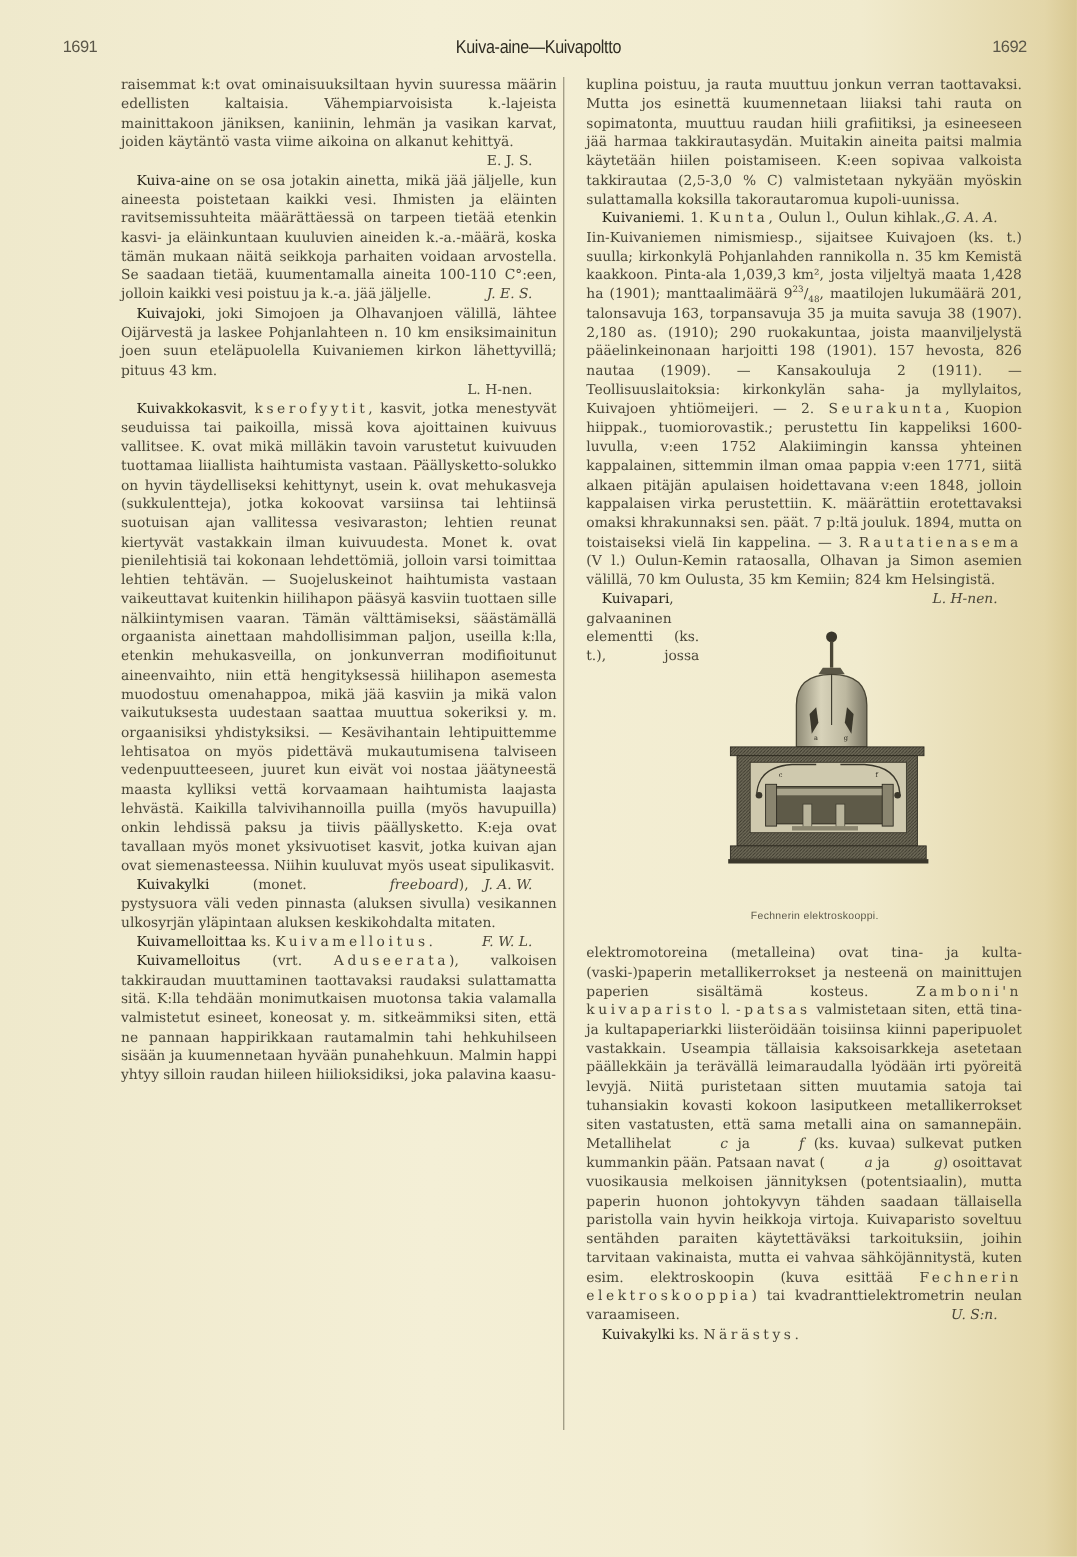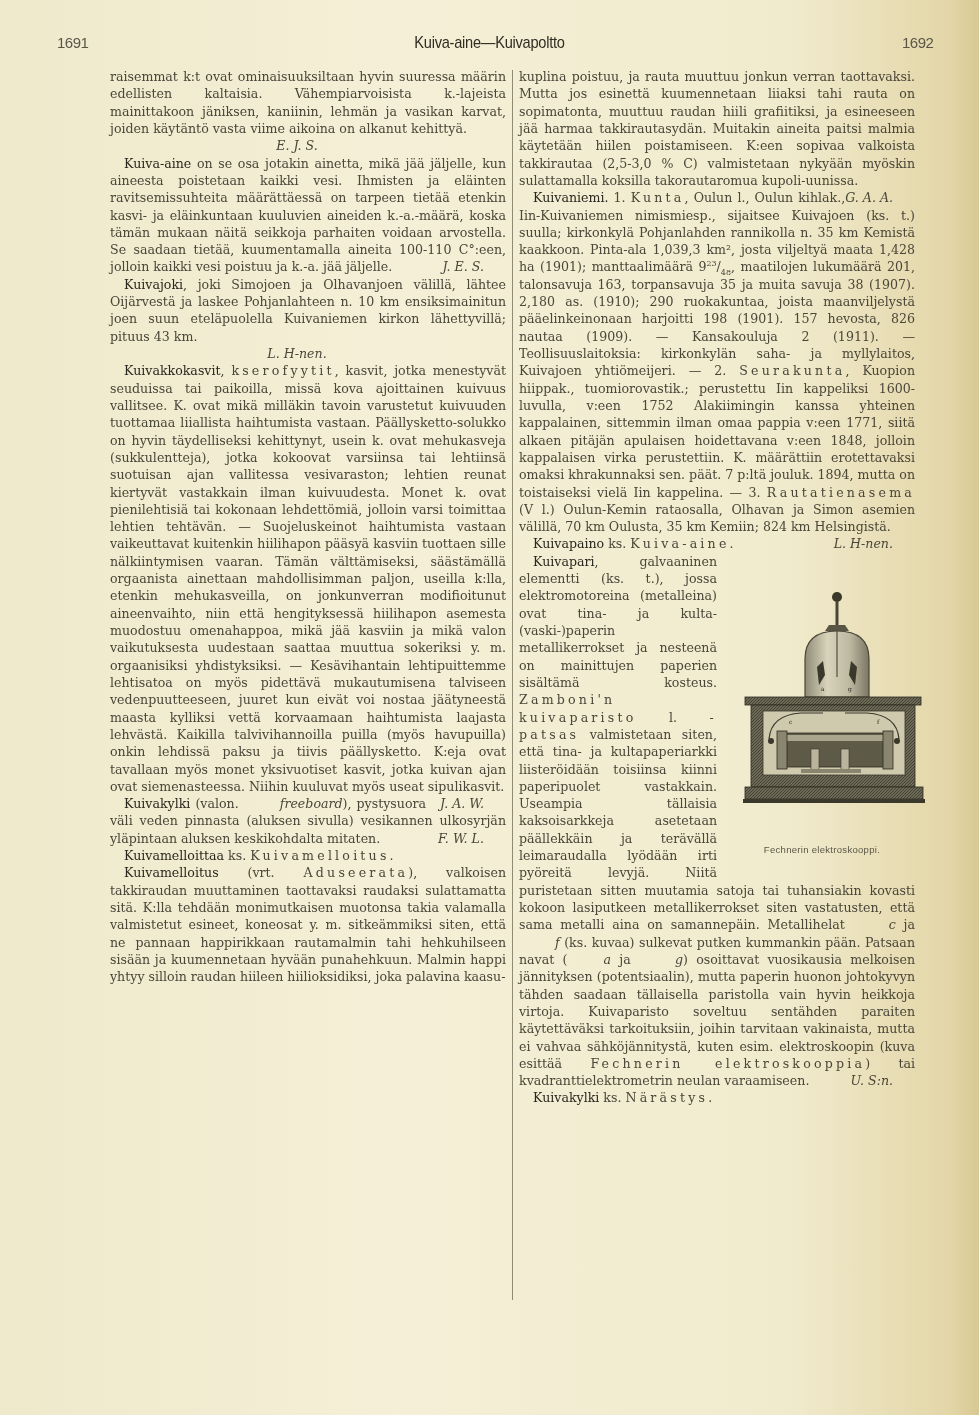--- a/index.html
+++ b/index.html
@@ -22,34 +22,34 @@
     position: absolute; left: 0; width: 979px; text-align: center; top: -1px;
     font-size: 17px; color: #2f2c22; letter-spacing: -0.3px;
     transform: scaleX(0.86);
   }
   .col {
     position: absolute; top: 68px; width: 396px;
     font-size: 12.6px; line-height: 17.32px; text-align: justify;
     color: #4a4638;
   }
   .col.left { left: 110px; }
-  .col.right { left: 519px; }
+  .col.right { left: 533px; }
   .divider {
     position: absolute; left: 512px; top: 70px; width: 1px; height: 1230px;
     background: #8f8a74;
   }
   .entry { margin: 0; text-indent: 14px; hyphens: manual; }
   .entry.cont { text-indent: 0; }
   .hw { font-weight: normal; color: #2a271e; }
   .sp { letter-spacing: 3.2px; }
   .it { font-style: italic; margin-left: 36px; }
-  .sig { display: block; text-align: center; font-style: italic; padding-right: 22px; text-indent: 0; }
+  .sig { display: block; text-align: right; padding-right: 22px; text-indent: 0; }
   .sig-inline { float: right; font-style: italic; padding-right: 22px; }
   .figure-wrap {
-    float: right; width: 190px; margin: 0 -2px 4px 10px; height: 272px;
+    float: right; width: 190px; margin: 0 -2px 14px 10px; height: 272px;
   }
   .figure { width: 190px; height: 252px; position: relative; }
   .fig-caption {
     font-family: "Liberation Sans", "DejaVu Sans", sans-serif;
     font-size: 9.5px; color: #5a5648; text-align: center; margin-top: -4px; text-indent: 0;
     letter-spacing: 0.3px;
   }
   sup, sub { font-size: 8px; line-height: 0; }
 </style>
 </head>
@@ -66,34 +66,33 @@
 <div class="col left">
   <p class="entry cont"><span>raisemmat k:t ovat ominaisuuksiltaan hyvin suuressa määrin edellisten kaltaisia. Vähempiarvoisista k.-lajeista mainittakoon jäniksen, kaniinin, lehmän ja vasikan karvat, joiden käytäntö vasta viime aikoina on alkanut kehittyä.</span><span class="sig">E. J. S.</span></p>
 
   <p class="entry"><span class="hw">Kuiva-aine</span><span> on se osa jotakin ainetta, mikä jää jäljelle, kun aineesta poistetaan kaikki vesi. Ihmisten ja eläinten ravitsemissuhteita määrättäessä on tarpeen tietää etenkin kasvi- ja eläinkuntaan kuuluvien aineiden k.-a.-määrä, koska tämän mukaan näitä seikkoja parhaiten voidaan arvostella. Se saadaan tietää, kuumentamalla aineita 100-110 C°:een, jolloin kaikki vesi poistuu ja k.-a. jää jäljelle.</span><span class="sig-inline">J. E. S.</span></p>
 
 
   <p class="entry"><span class="hw">Kuivajoki</span><span>, joki Simojoen ja Olhavanjoen välillä, lähtee Oijärvestä ja laskee Pohjanlahteen n. 10 km ensiksimainitun joen suun eteläpuolella Kuivaniemen kirkon lähettyvillä; pituus 43 km.</span><span class="sig">L. H-nen.</span></p>
 
   <p class="entry"><span class="hw">Kuivakkokasvit</span>, <span class="sp">kserofyytit</span><span>, kasvit, jotka menestyvät seuduissa tai paikoilla, missä kova ajoittainen kuivuus vallitsee. K. ovat mikä milläkin tavoin varustetut kuivuuden tuottamaa liiallista haihtumista vastaan. Päällysketto-solukko on hyvin täydelliseksi kehittynyt, usein k. ovat mehukasveja (sukkulentteja), jotka kokoovat varsiinsa tai lehtiinsä suotuisan ajan vallitessa vesivaraston; lehtien reunat kiertyvät vastakkain ilman kuivuudesta. Monet k. ovat pienilehtisiä tai kokonaan lehdettömiä, jolloin varsi toimittaa lehtien tehtävän. — Suojeluskeinot haihtumista vastaan vaikeuttavat kuitenkin hiilihapon pääsyä kasviin tuottaen sille nälkiintymisen vaaran. Tämän välttämiseksi, säästämällä orgaanista ainettaan mahdollisimman paljon, useilla k:lla, etenkin mehukasveilla, on jonkunverran modifioitunut aineenvaihto, niin että hengityksessä hiilihapon asemesta muodostuu omenahappoa, mikä jää kasviin ja mikä valon vaikutuksesta uudestaan saattaa muuttua sokeriksi y. m. orgaanisiksi yhdistyksiksi. — Kesävihantain lehtipuittemme lehtisatoa on myös pidettävä mukautumisena talviseen vedenpuutteeseen, juuret kun eivät voi nostaa jäätyneestä maasta kylliksi vettä korvaamaan haihtumista laajasta lehvästä. Kaikilla talvivihannoilla puilla (myös havupuilla) onkin lehdissä paksu ja tiivis päällysketto. K:eja ovat tavallaan myös monet yksivuotiset kasvit, jotka kuivan ajan ovat siemenasteessa. Niihin kuuluvat myös useat sipulikasvit.</span><span class="sig-inline">J. A. W.</span></p>
 
-  <p class="entry"><span class="hw">Kuivakylki</span><span> (valon. </span><span class="it">freeboard</span><span>), pystysuora väli veden pinnasta (aluksen sivulla) vesikannen ulkosyrjän yläpintaan aluksen keskikohdalta mitaten.</span><span class="sig-inline">F. W. L.</span></p>
+  <p class="entry"><span class="hw">Kuivakylki</span><span> (monet. </span><span class="it">freeboard</span><span>), pystysuora väli veden pinnasta (aluksen sivulla) vesikannen ulkosyrjän yläpintaan aluksen keskikohdalta mitaten.</span><span class="sig-inline">F. W. L.</span></p>
 
   <p class="entry"><span class="hw">Kuivamelloittaa</span><span> ks. </span><span class="sp">Kuivamelloitus.</span></p>
 
   <p class="entry"><span class="hw">Kuivamelloitus</span><span> (vrt. </span><span class="sp">Aduseerata</span><span>), valkoisen takkiraudan muuttaminen taottavaksi raudaksi sulattamatta sitä. K:lla tehdään monimutkaisen muotonsa takia valamalla valmistetut esineet, koneosat y. m. sitkeämmiksi siten, että ne pannaan happirikkaan rautamalmin tahi hehkuhilseen sisään ja kuumennetaan hyvään punahehkuun. Malmin happi yhtyy silloin raudan hiileen hiilioksidiksi, joka palavina kaasu-</span></p>
 </div>
 
 <div class="col right">
   <p class="entry cont"><span>kuplina poistuu, ja rauta muuttuu jonkun verran taottavaksi. Mutta jos esinettä kuumennetaan liiaksi tahi rauta on sopimatonta, muuttuu raudan hiili grafiitiksi, ja esineeseen jää harmaa takkirautasydän. Muitakin aineita paitsi malmia käytetään hiilen poistamiseen. K:een sopivaa valkoista takkirautaa (2,5-3,0 % C) valmistetaan nykyään myöskin sulattamalla koksilla takorautaromua kupoli-uunissa.</span><span class="sig-inline">G. A. A.</span></p>
 
 
   <p class="entry"><span class="hw">Kuivaniemi.</span><span> 1. </span><span class="sp">Kunta</span><span>, Oulun l., Oulun kihlak., Iin-Kuivaniemen nimismiesp., sijaitsee Kuivajoen (ks. t.) suulla; kirkonkylä Pohjanlahden rannikolla n. 35 km Kemistä kaakkoon. Pinta-ala 1,039,3 km², josta viljeltyä maata 1,428 ha (1901); manttaalimäärä 9</span><sup>23</sup>/<sub>48</sub><span>, maatilojen lukumäärä 201, talonsavuja 163, torpansavuja 35 ja muita savuja 38 (1907). 2,180 as. (1910); 290 ruokakuntaa, joista maanviljelystä pääelinkeinonaan harjoitti 198 (1901). 157 hevosta, 826 nautaa (1909). — Kansakouluja 2 (1911). — Teollisuuslaitoksia: kirkonkylän saha- ja myllylaitos, Kuivajoen yhtiömeijeri. — 2. </span><span class="sp">Seurakunta</span><span>, Kuopion hiippak., tuomiorovastik.; perustettu Iin kappeliksi 1600-luvulla, v:een 1752 Alakiimingin kanssa yhteinen kappalainen, sittemmin ilman omaa pappia v:een 1771, siitä alkaen pitäjän apulaisen hoidettavana v:een 1848, jolloin kappalaisen virka perustettiin. K. määrättiin erotettavaksi omaksi khrakunnaksi sen. päät. 7 p:ltä jouluk. 1894, mutta on toistaiseksi vielä Iin kappelina. — 3. </span><span class="sp">Rautatienasema</span><span> (V l.) Oulun-Kemin rataosalla, Olhavan ja Simon asemien välillä, 70 km Oulusta, 35 km Kemiin; 824 km Helsingistä.</span><span class="sig-inline">L. H-nen.</span></p>
 
-  <p class="entry"><span class="hw">Kuivapaino</span><span> ks. </span><span class="sp">Kuiva-aine.</span></p>
 
   <p class="entry">
     <span class="figure-wrap" style="margin-top:36px">
       <svg class="figure" viewBox="0 0 190 252" width="190" height="252">
         <defs>
           <pattern id="hatch" width="3" height="3" patternUnits="userSpaceOnUse">
             <rect width="3" height="3" fill="#6e6a58"></rect>
             <path d="M0,3 L3,0" stroke="#3a372b" stroke-width="0.8"></path>
           </pattern>
           <linearGradient id="glass" x1="0" x2="1">

